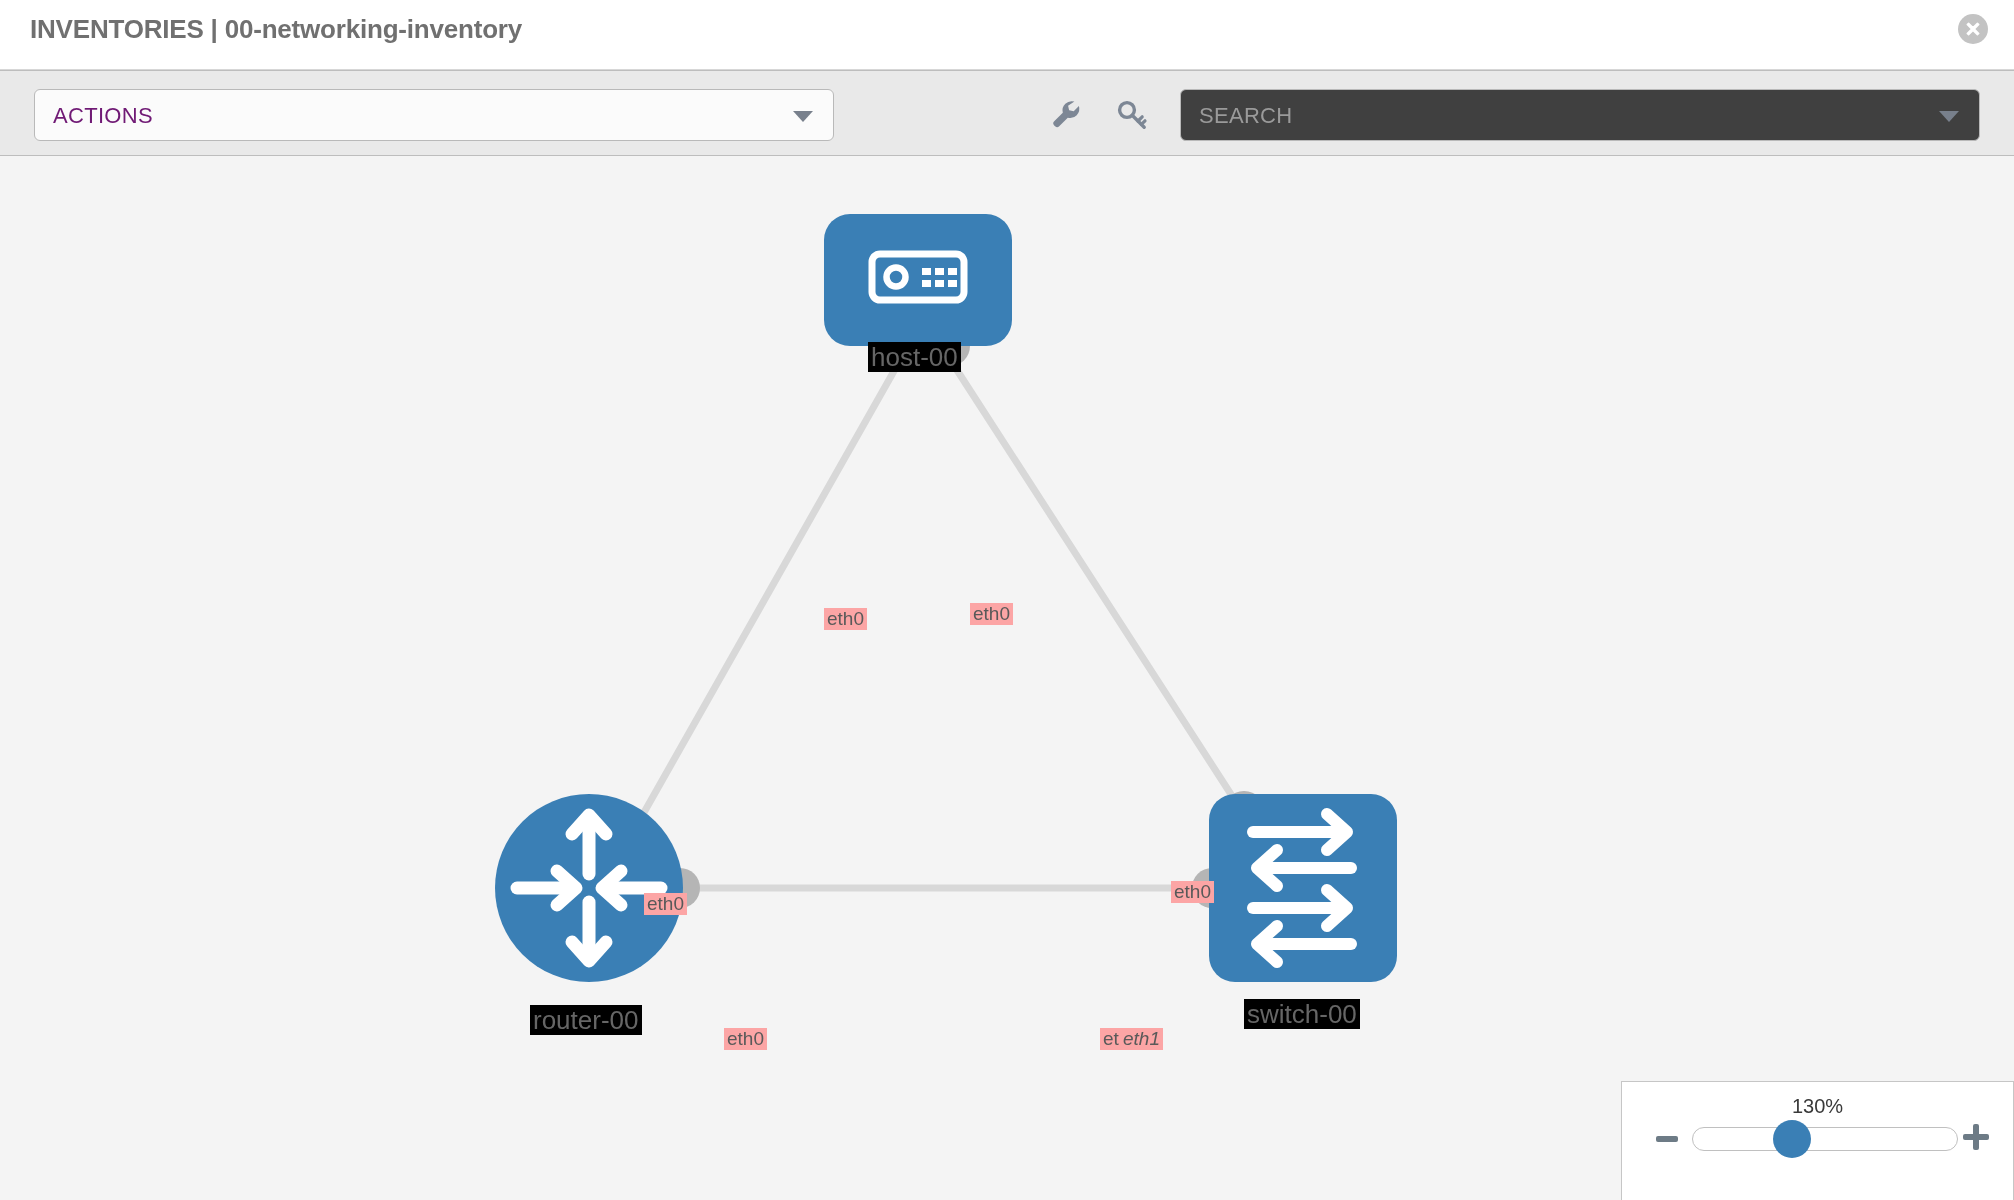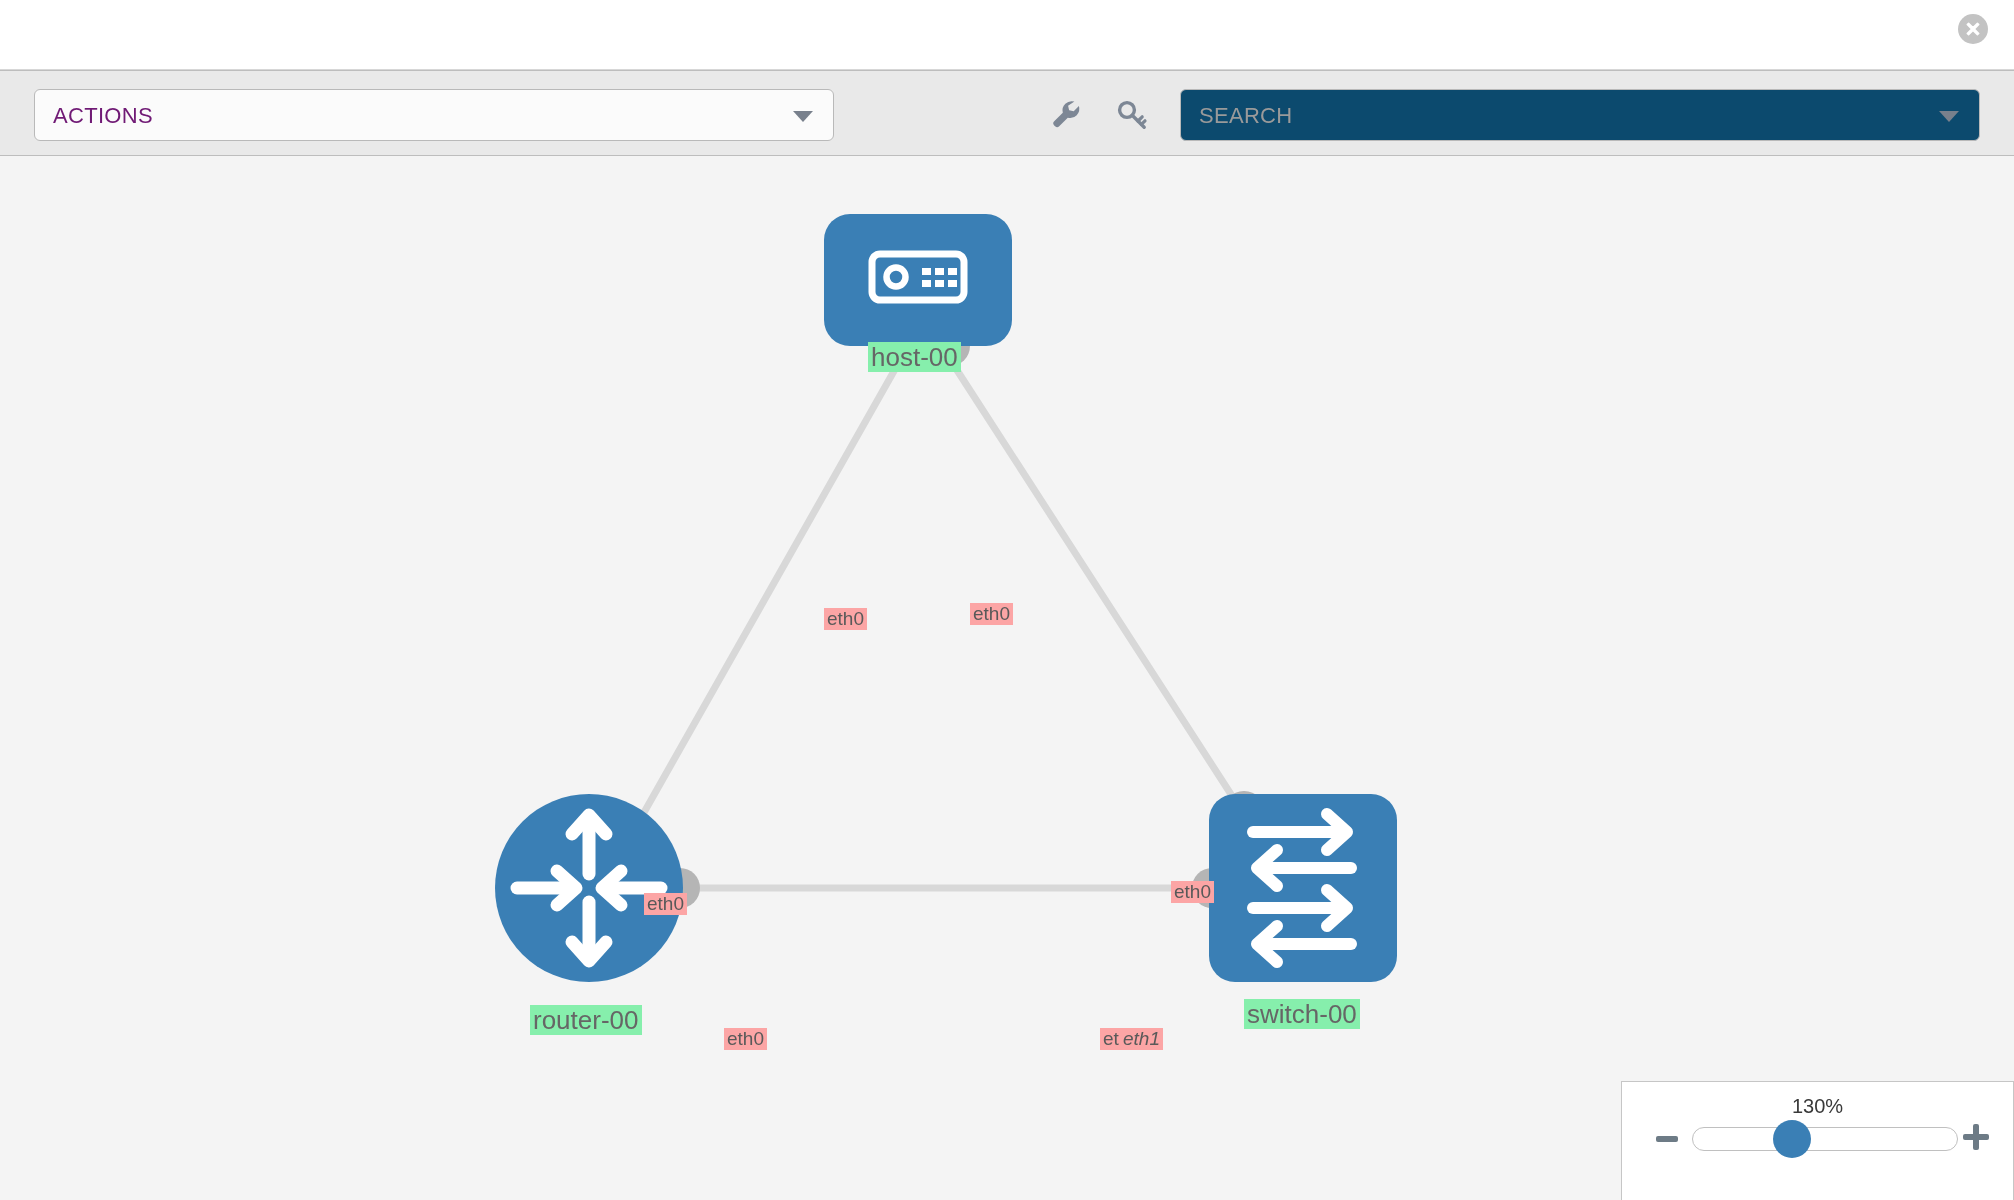--- a/index.html
+++ b/index.html
@@ -86,21 +86,21 @@
     justify-content: center;
     cursor: pointer;
   }
   #wrench-btn { left: 1046px; }
   #key-btn    { left: 1113px; }
 
   .search-select {
     position: absolute;
     left: 1180px; top: 18px;
     width: 800px; height: 52px;
-    background: #0c4a6e;
+    background: #404040;
     border: 1px solid #b9b9b9;
     border-radius: 6px;
     cursor: text;
   }
   .search-select .label {
     position: absolute;
     left: 18px; top: 13px;
     font-size: 22px;
     color: #9a9a9a;
     letter-spacing: 0.3px;
@@ -117,21 +117,21 @@
   }
   .topology-svg {
     position: absolute;
     left: 0; top: 0;
     width: 2014px; height: 1044px;
   }
 
   
   .node-label {
     position: absolute;
-    background: #86efac;
+    background: #000000;
     color: #666666;
     font-size: 26px;
     white-space: nowrap;
     padding: 0 3px;
     line-height: 30px;
   }
   .iface-label {
     position: absolute;
     background: #fca5a5;
     color: #595959;
@@ -183,20 +183,21 @@
     width: 38px; height: 38px;
     border-radius: 50%;
     background: #3a7fb5;
     cursor: grab;
   }
 </style>
 </head>
 <body>
 
 <div class="header">
+  <div class="page-title">INVENTORIES | 00-networking-inventory</div>
   <div class="close-btn">
     <span>
       <svg width="18" height="18" viewBox="0 0 18 18">
         <path d="M4.6 3.2 L9 7.6 L13.4 3.2 L14.8 4.6 L10.4 9 L14.8 13.4 L13.4 14.8 L9 10.4 L4.6 14.8 L3.2 13.4 L7.6 9 L3.2 4.6 Z" fill="#ffffff" stroke="#ffffff" stroke-width="1.4" stroke-linejoin="round"></path>
       </svg>
     </span>
   </div>
 </div>
 
 <div class="toolbar">

